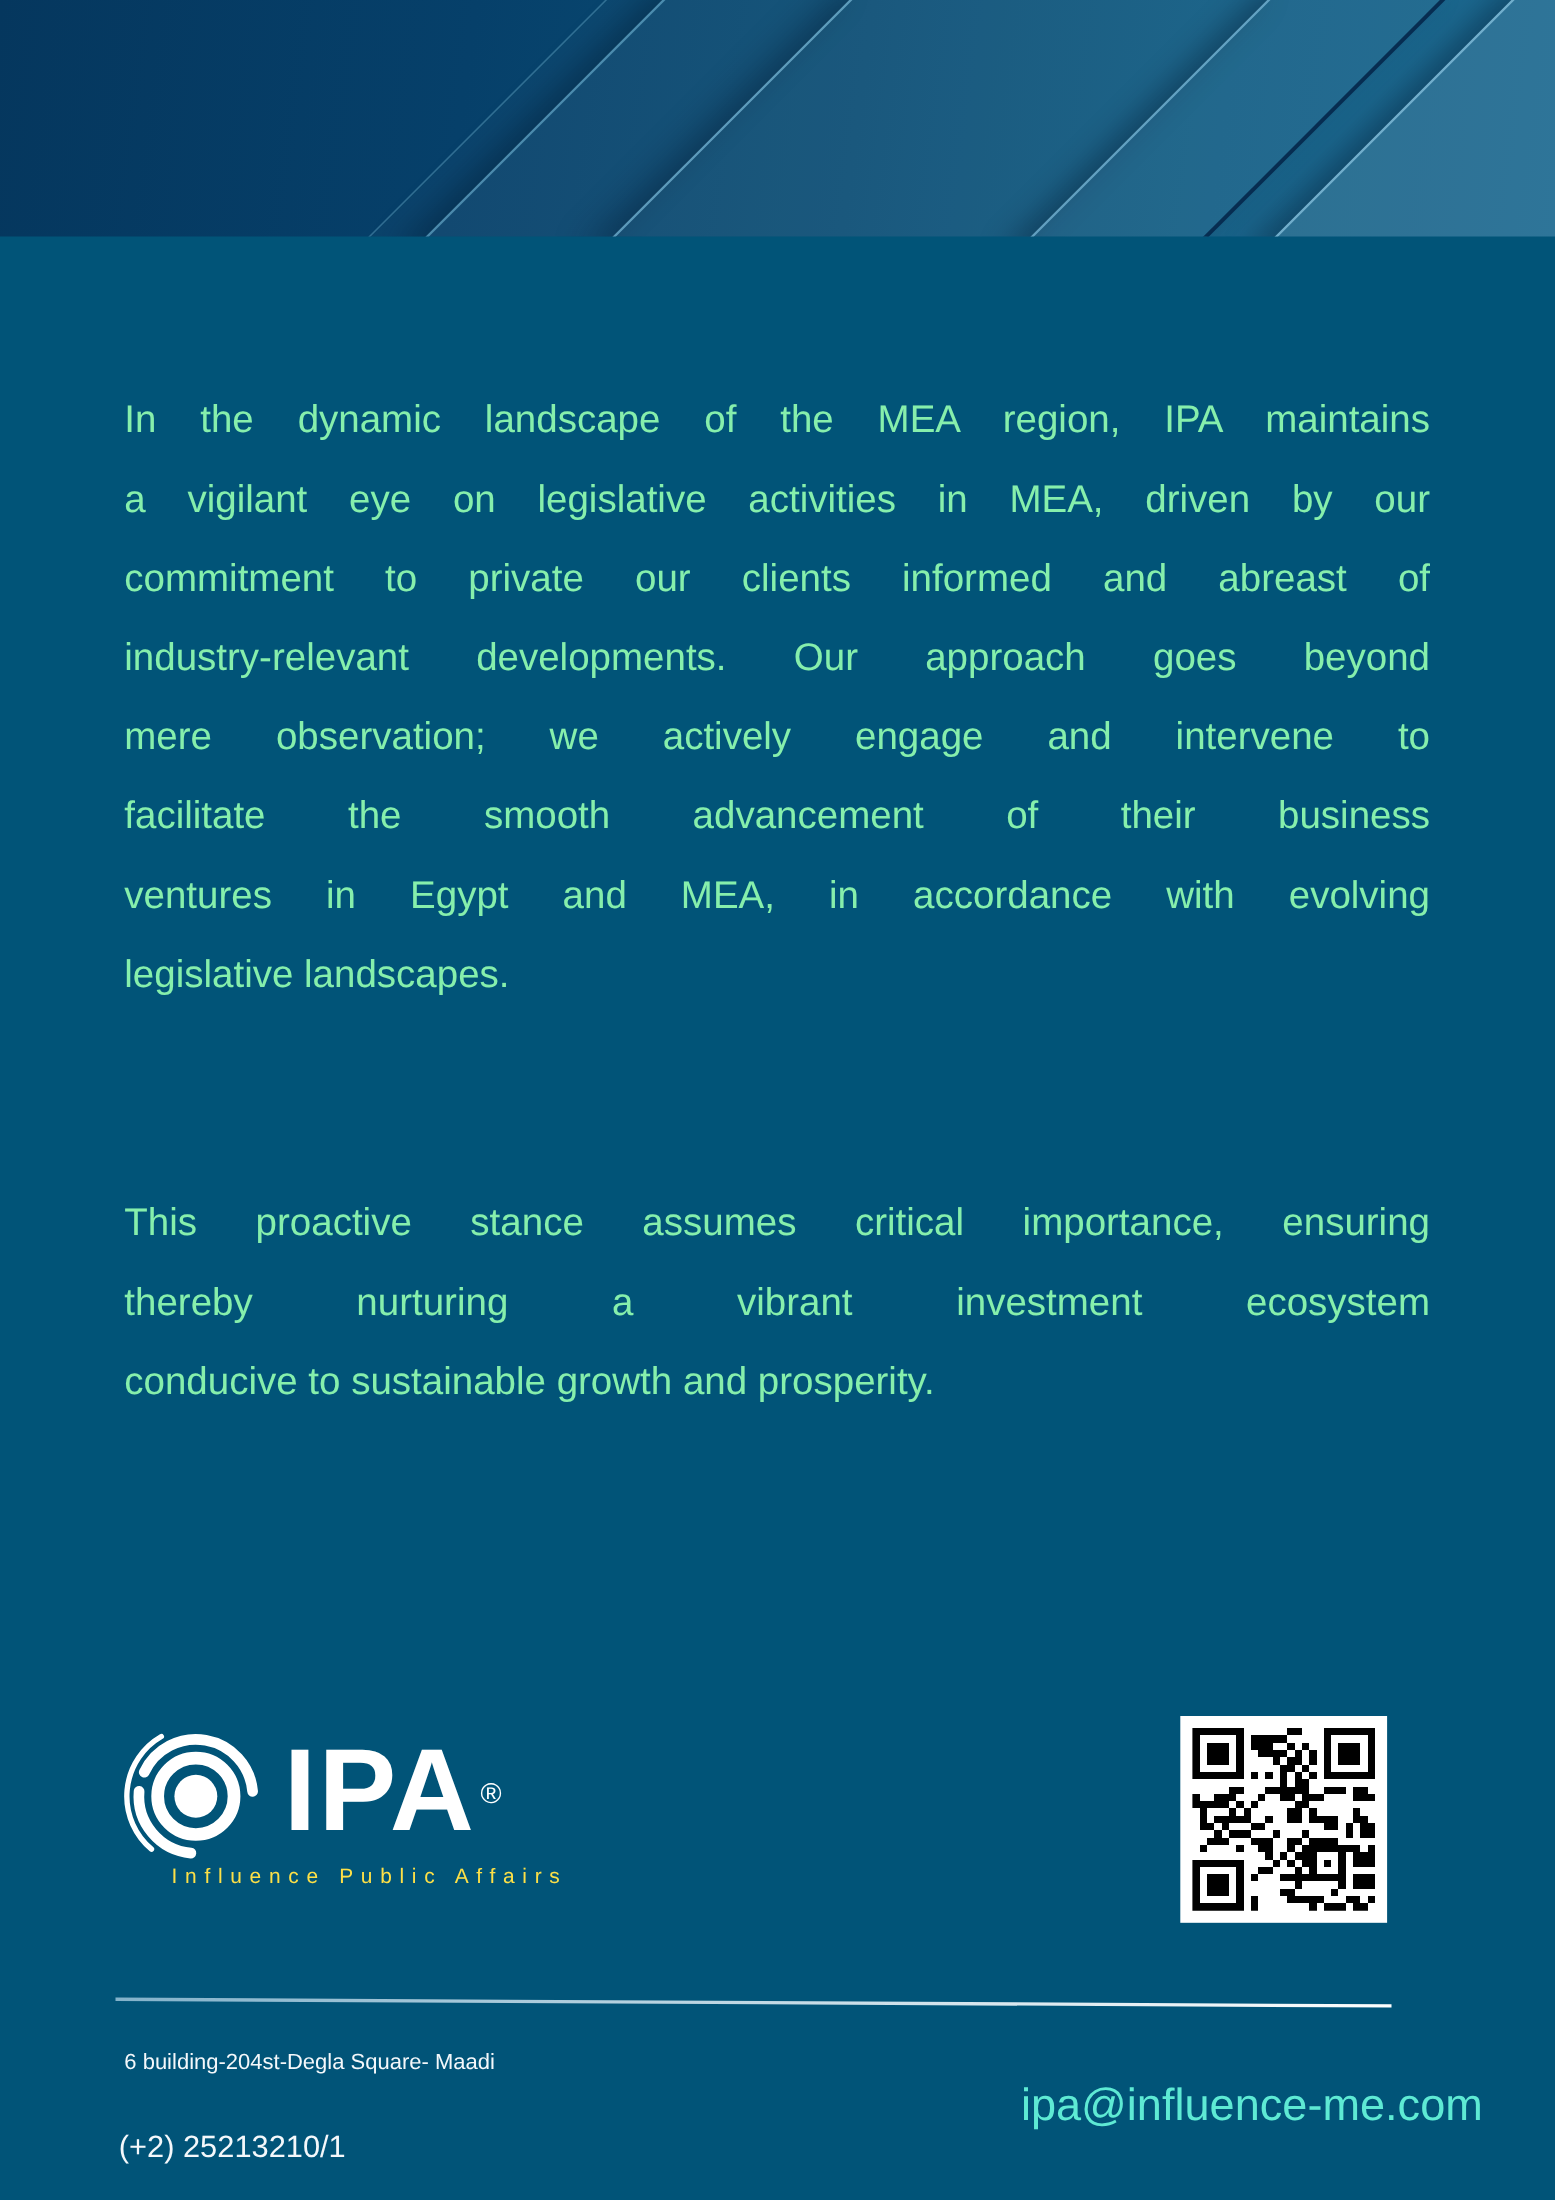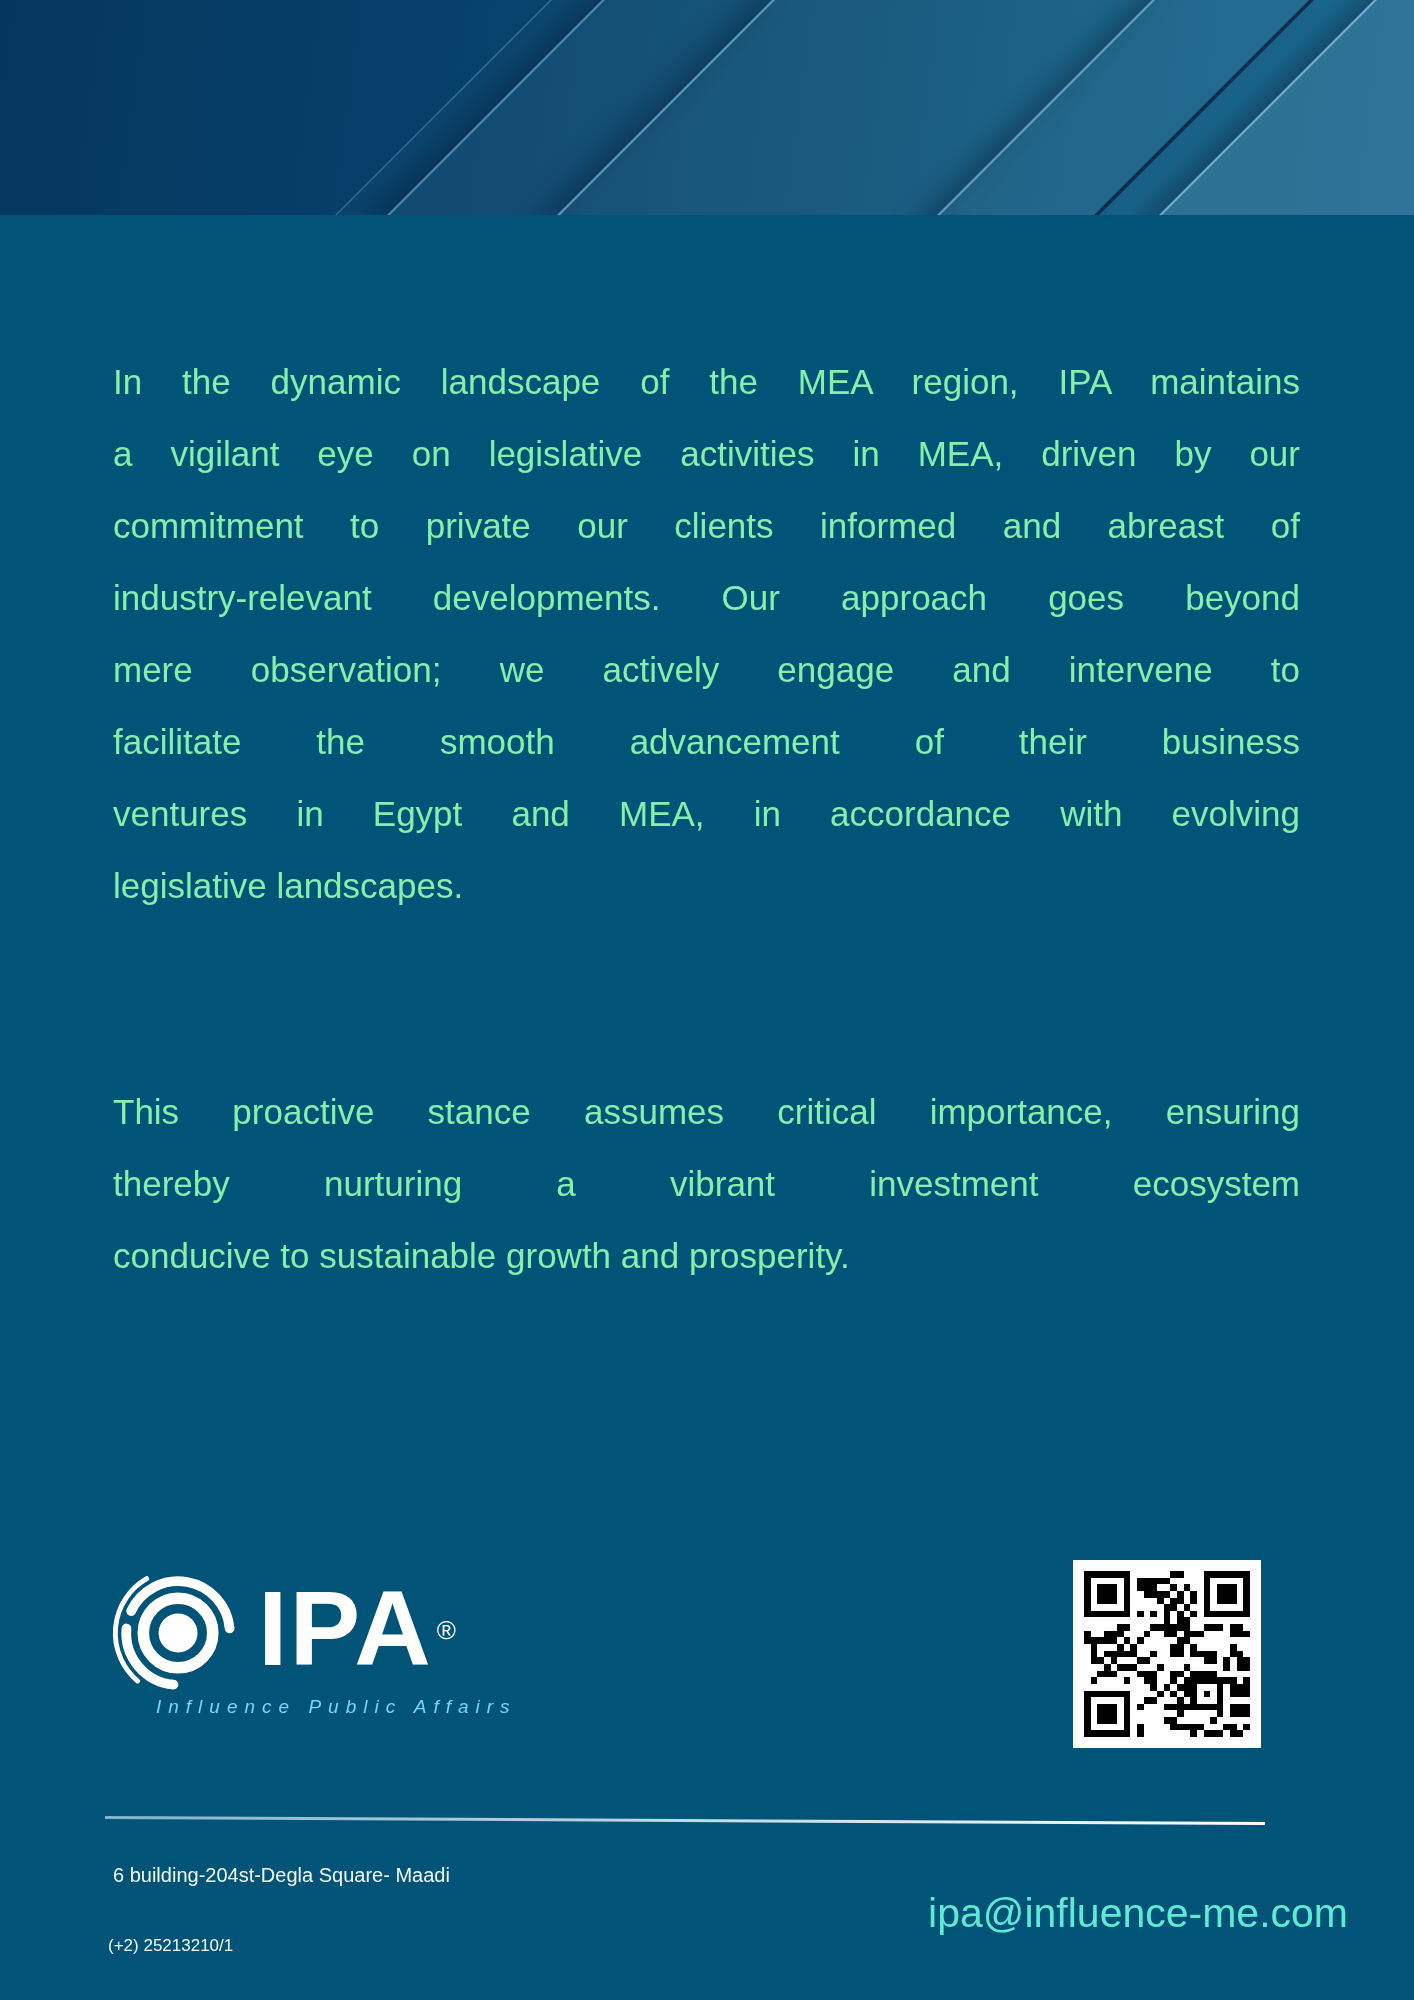--- a/index.html
+++ b/index.html
@@ -46,37 +46,37 @@
   .logo-top{display:flex;align-items:flex-start;}
   .logo-icon{width:134px;height:122px;margin-right:16px;}
   .logo-word{
     font-size:106px;line-height:112px;font-weight:700;
     letter-spacing:2px;color:#ffffff;
   }
   .logo-reg{font-size:26px;font-weight:400;vertical-align:top;position:relative;top:2px;left:4px;color:#ffffff;}
   .logo-tagline{
     display:flex;align-items:flex-end;gap:14px;
     margin-top:2px;padding-left:34px;
-    font-size:19px;letter-spacing:7px;color:#7dd3fc;white-space:nowrap;font-style:italic;
+    font-size:19px;letter-spacing:7px;color:#fde047;white-space:nowrap;
   }
   .rule{display:inline-block;height:2px;width:44px;background:#ffffff;}
   
   .qr-box{
     position:absolute;left:1073px;top:1560px;width:188px;height:188px;
     background:#ffffff;padding:11px;box-sizing:border-box;
   }
   .qr-box svg{width:100%;height:100%;display:block;}
   
   .divider{
     position:absolute;left:105px;top:1816px;width:1160px;height:3px;
     background:linear-gradient(to right,rgba(175,210,230,0.75),#ffffff);
     transform:rotate(0.3deg);transform-origin:left center;
   }
   .address{position:absolute;left:113px;top:1864px;font-size:20px;color:#f4f8fb;}
-  .phone{position:absolute;left:108px;top:1936px;font-size:17px;color:#f4f8fb;}
+  .phone{position:absolute;left:108px;top:1936px;font-size:28px;color:#f4f8fb;}
   .email{position:absolute;right:66px;top:1890px;font-size:41px;color:#5eead4;text-decoration:none;}
 </style>
 </head>
 <body>
 
 <div class="page">
 
   <div class="banner">
     <div class="stripe s1"></div>
     <div class="stripe s2"></div>

